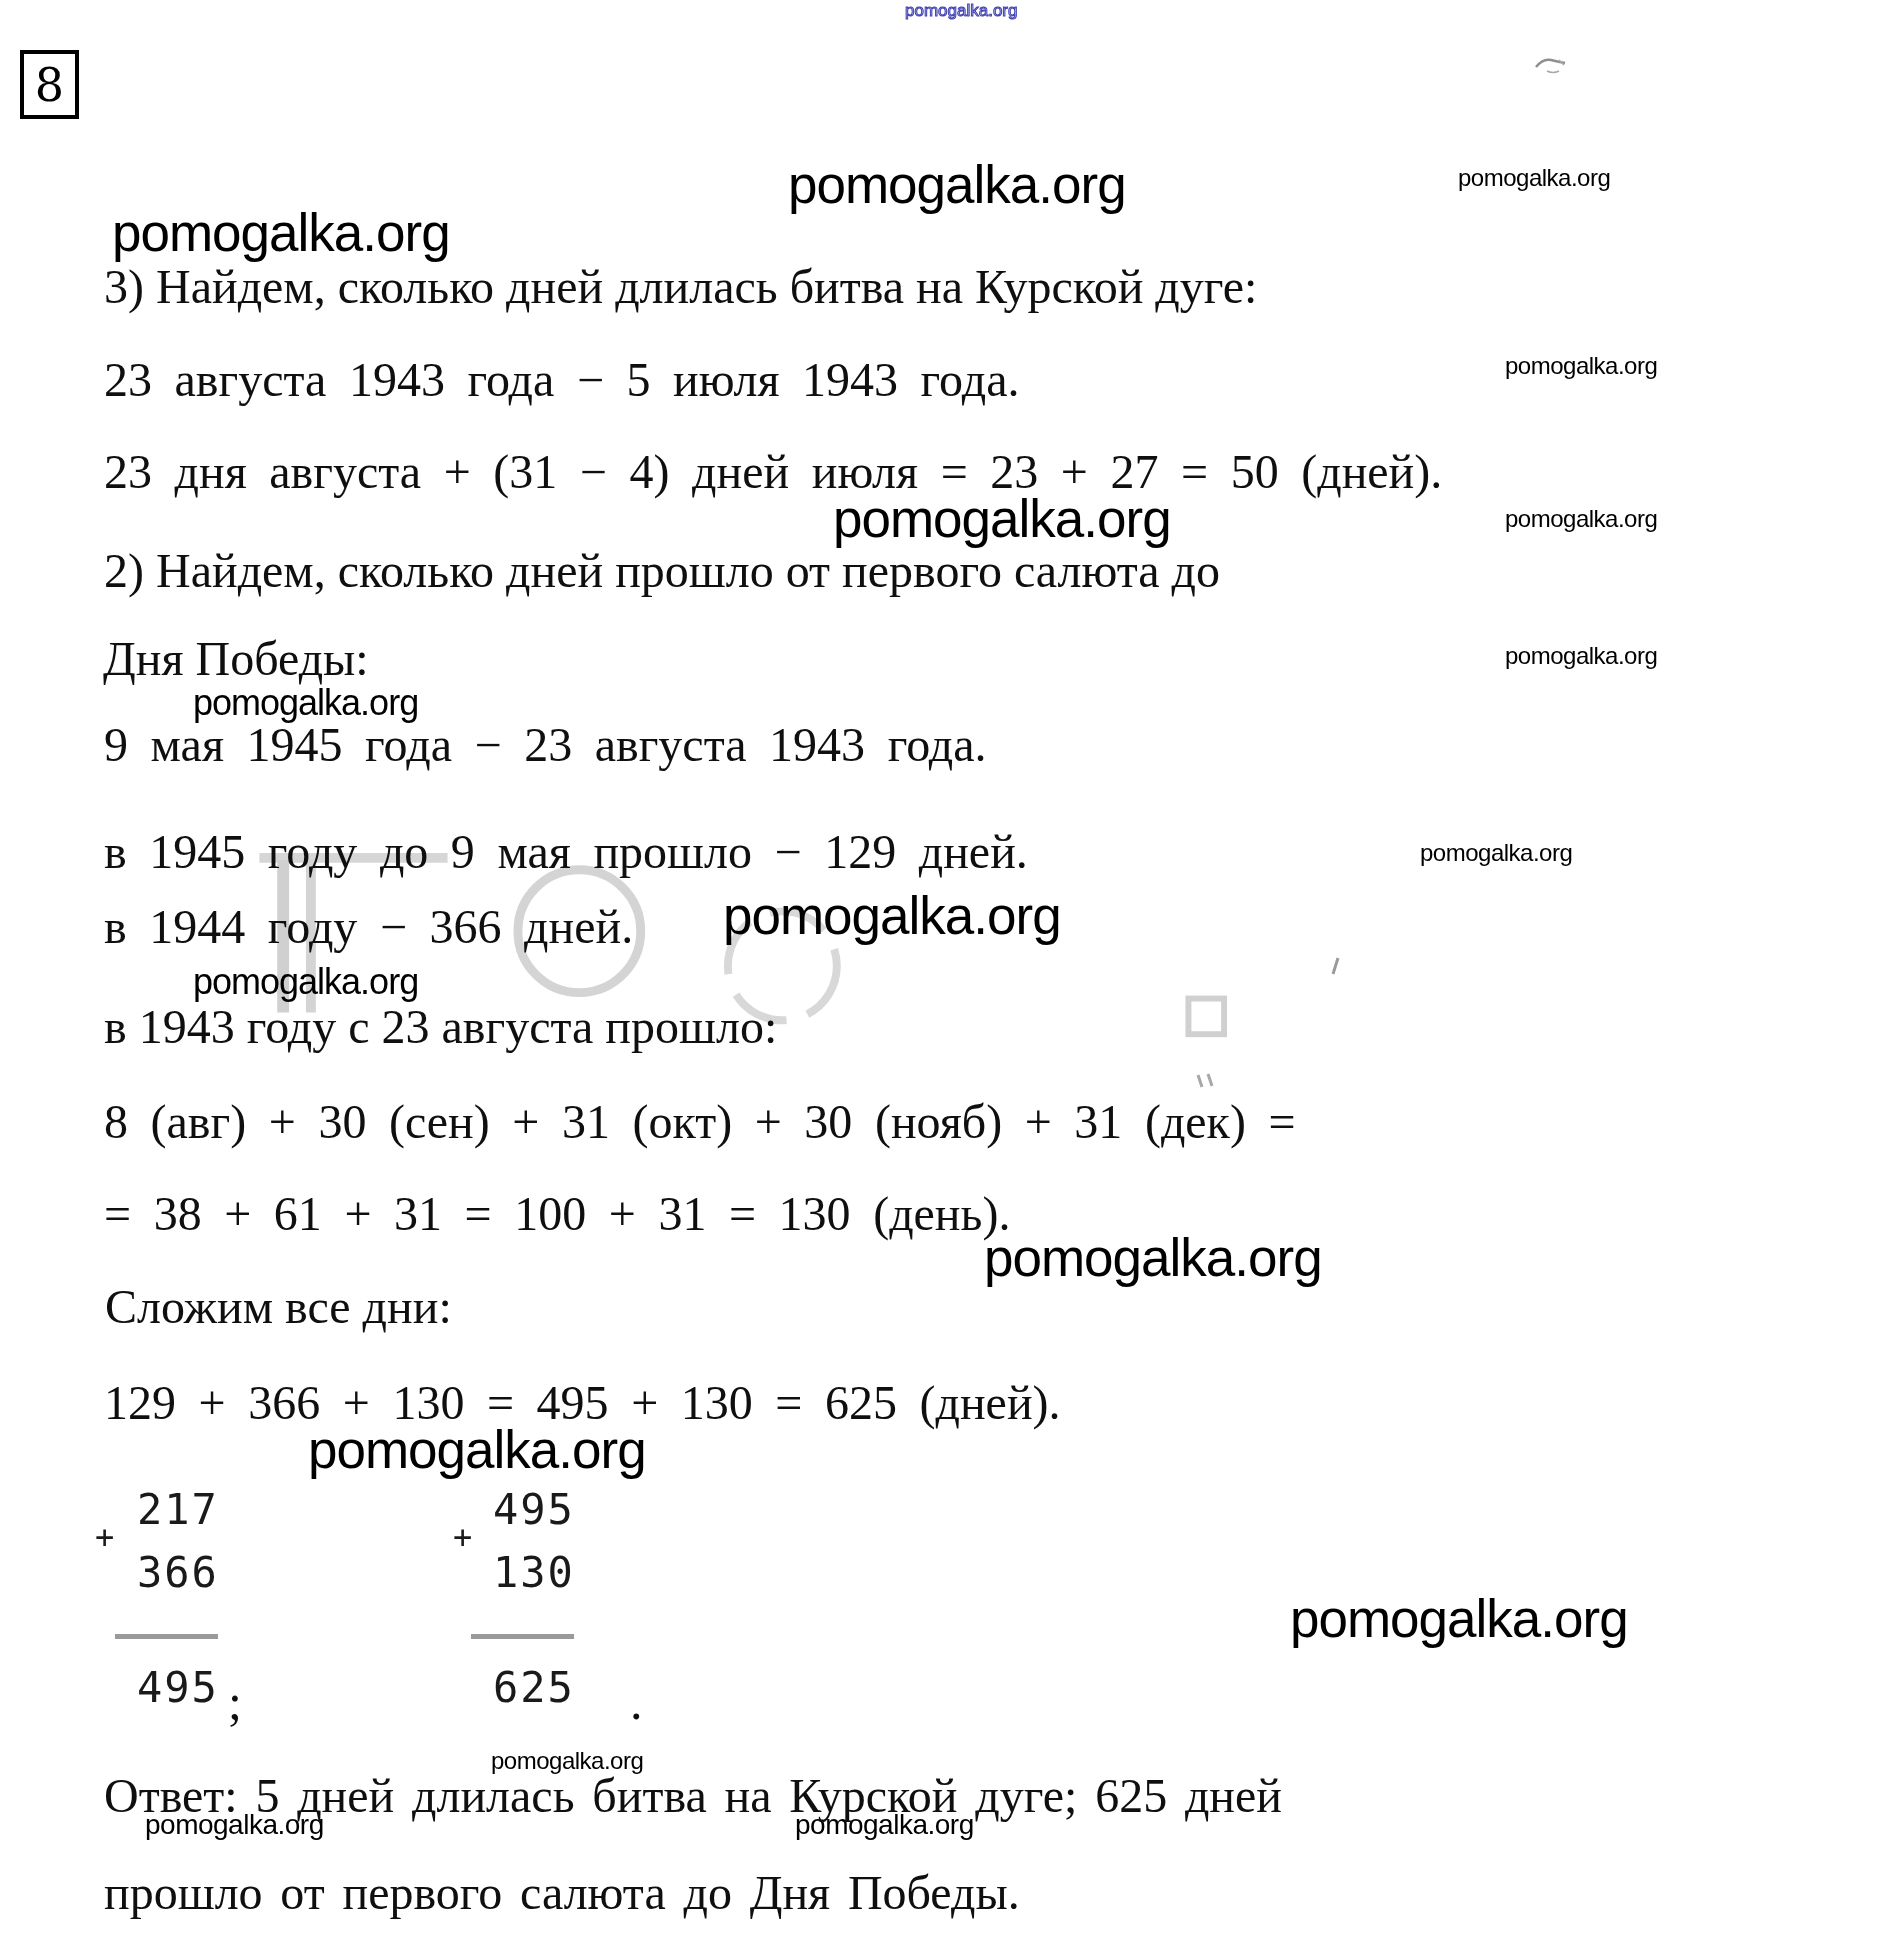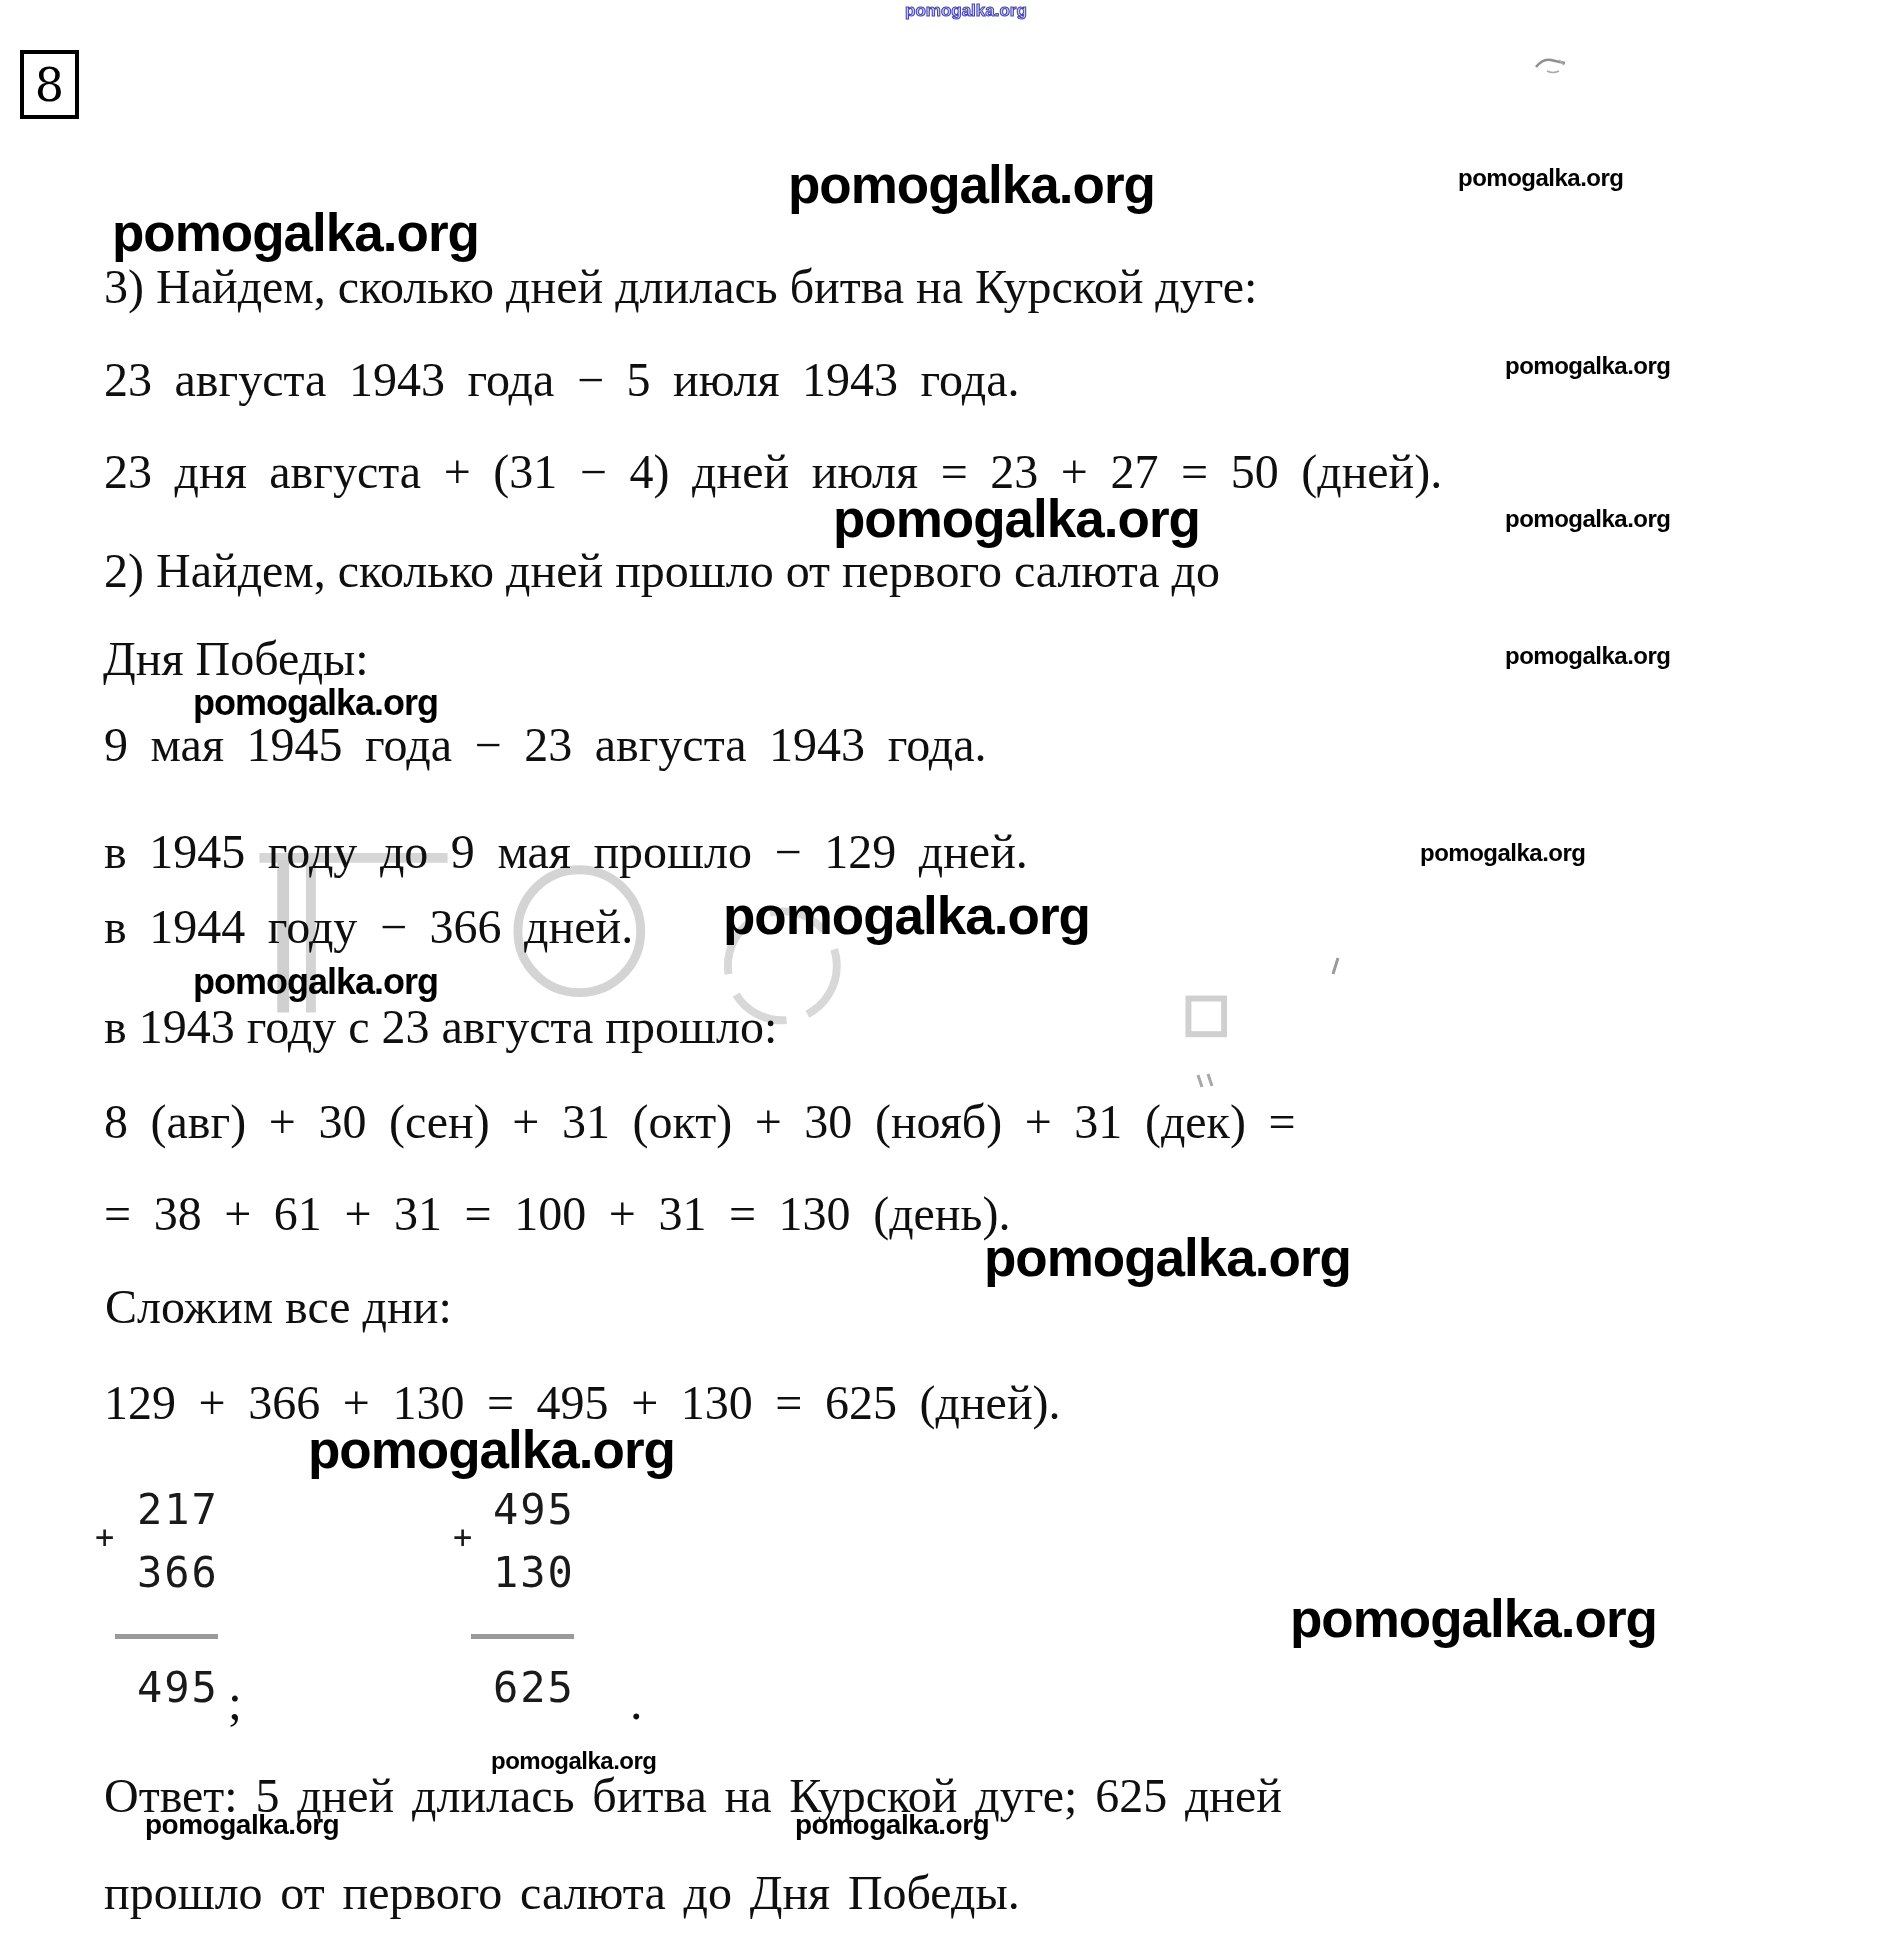--- a/index.html
+++ b/index.html
@@ -4,21 +4,21 @@
 <style>
   html,body{margin:0;padding:0;}
   body{
     width:1895px;height:1939px;background:#ffffff;position:relative;
     font-family:"Liberation Serif",serif;color:#0f0f0f;overflow:hidden;
   }
   .abs{position:absolute;white-space:nowrap;}
   .ln{font-size:48px;line-height:1.15;}
   .math{word-spacing:0.22em;}
   .ans{word-spacing:0.12em;}
-  .wm{font-family:"Liberation Sans",sans-serif;font-weight:700;color:#000;letter-spacing:-1px;line-height:1;padding-left:18px;}
+  .wm{font-family:"Liberation Sans",sans-serif;font-weight:400;color:#000;letter-spacing:-1px;line-height:1;padding-left:18px;}
   .wm-xl{font-size:53px;}
   .wm-md{font-size:36px;}
   .wm-sm{font-size:24px;letter-spacing:-0.5px;}
   .wm-bm{font-size:28px;letter-spacing:-0.5px;}
   .wm-blue{font-size:17px;letter-spacing:0;color:#cfcfee;-webkit-text-stroke:1px #4343b4;text-shadow:0 0 0 #4343b4;}
   .badge{
     position:absolute;left:20px;top:50px;width:51px;height:61px;
     border:4px solid #000;display:flex;align-items:center;justify-content:center;
     font-family:"DejaVu Serif",serif;font-size:46px;color:#000;
   }

